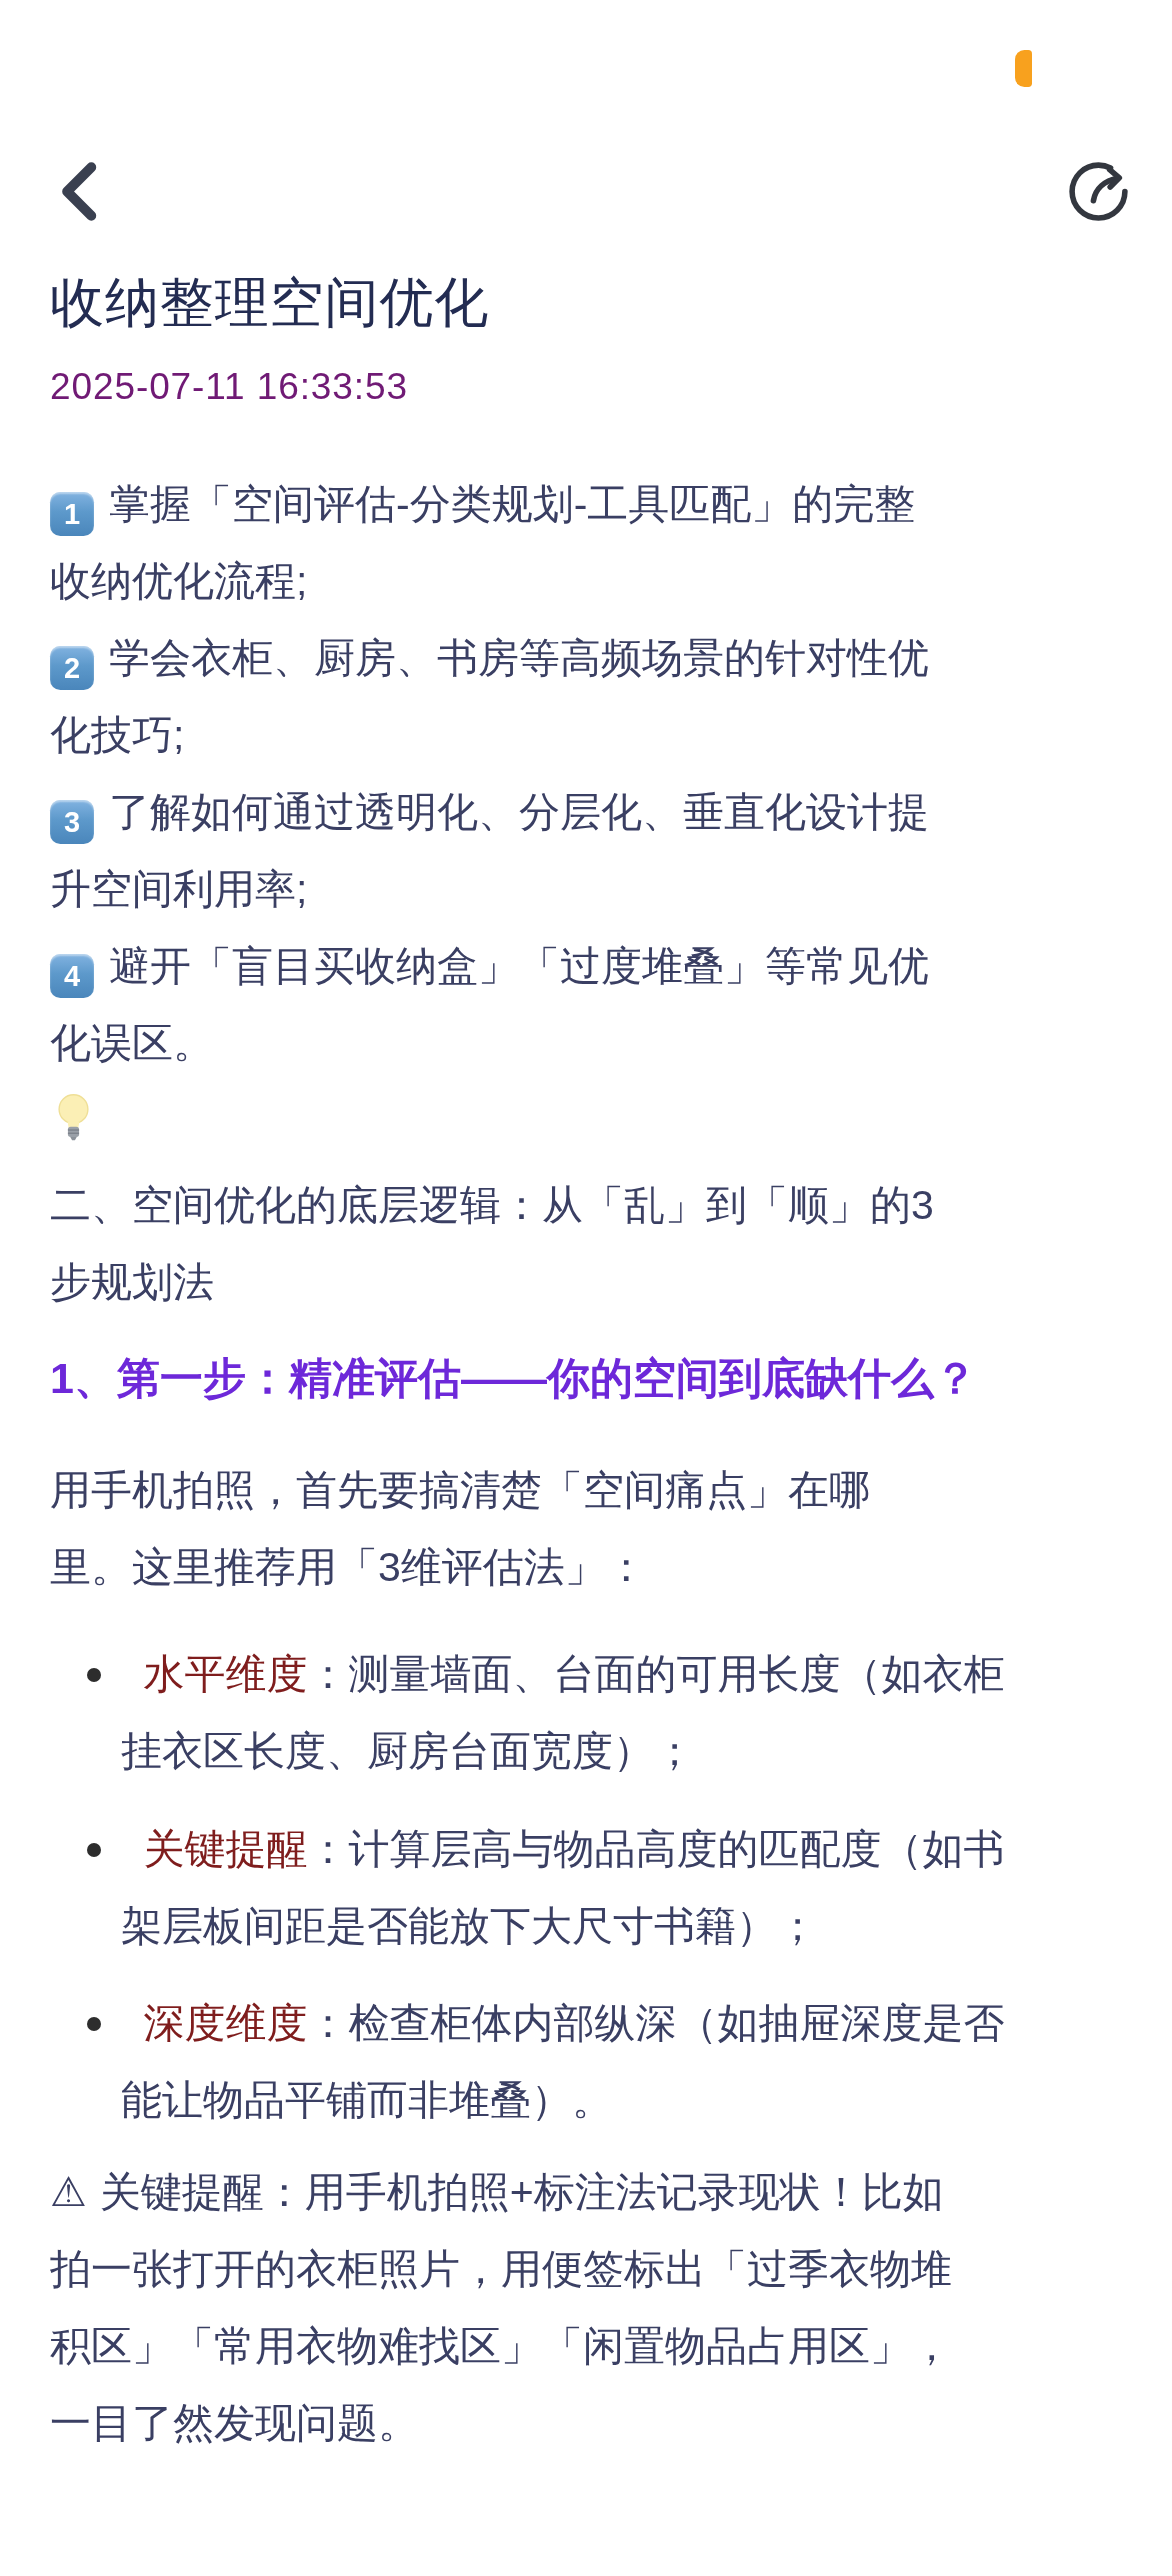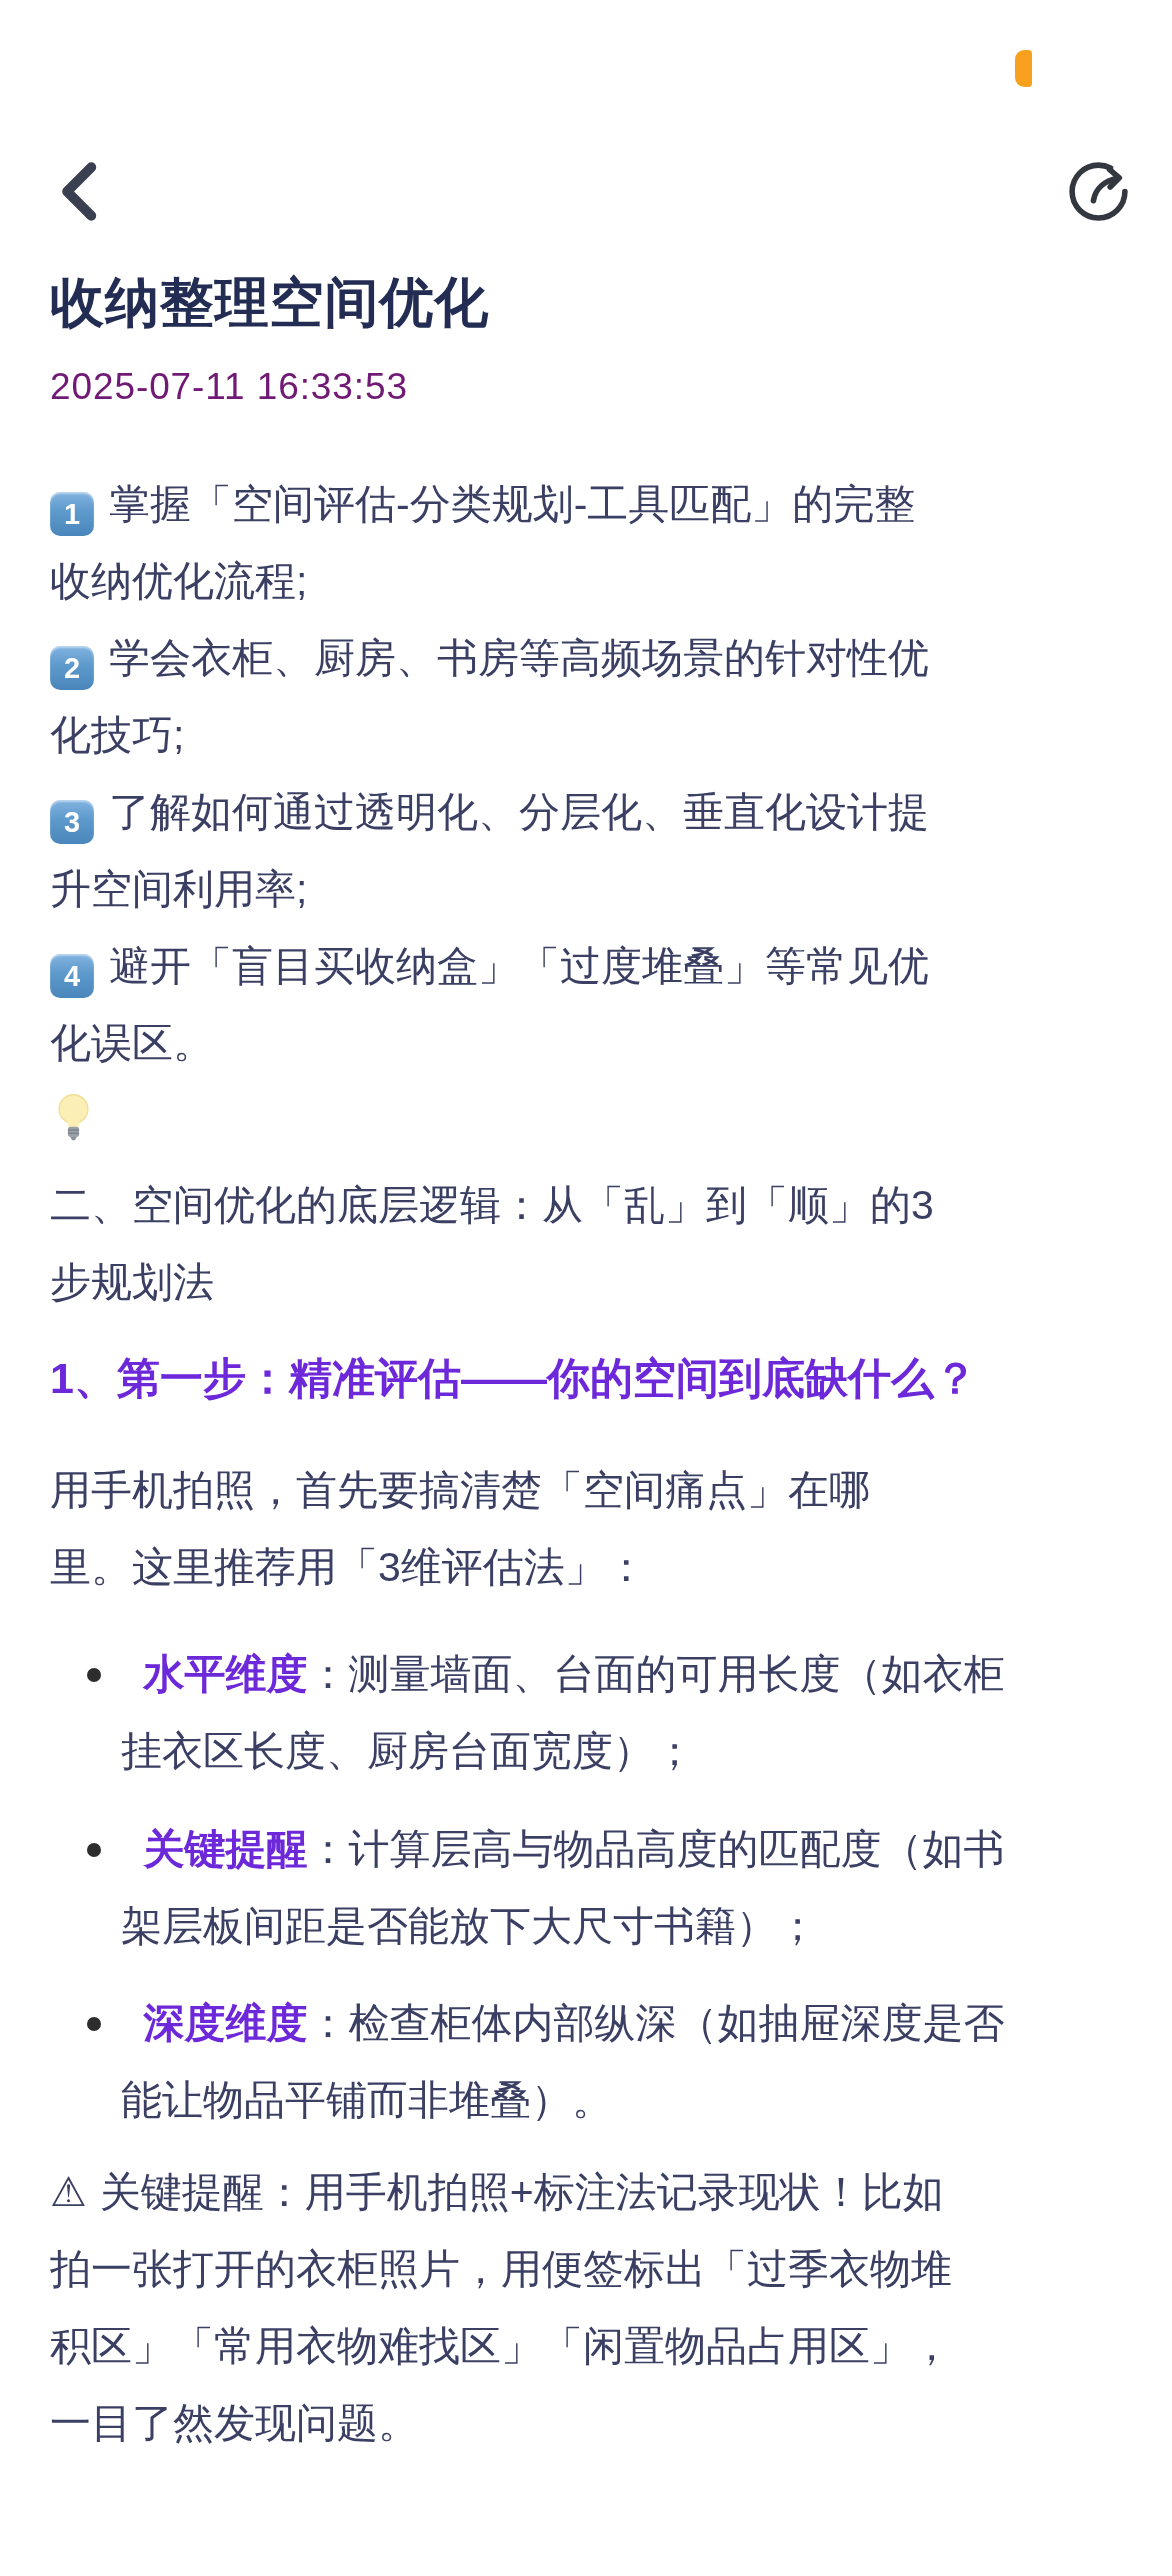--- a/index.html
+++ b/index.html
@@ -17,21 +17,21 @@
   }
 
   
   .back-btn{position:absolute;left:54px;top:157px;width:56px;height:69px;cursor:pointer;}
   .refresh-btn{position:absolute;left:1066px;top:157px;width:65px;height:65px;cursor:pointer;}
 
   
   .content{position:absolute;left:50px;top:269px;width:1071px;}
 
   h1.title{
-    margin:0;font-size:54px;line-height:67px;font-weight:700;
+    margin:0;font-size:54px;line-height:67px;font-weight:400;
     color:#232c52;letter-spacing:0.9px;
   }
   .timestamp{
     margin-top:27px;font-size:37px;line-height:47px;color:#701a75;letter-spacing:0.9px;
   }
 
   .body{margin-top:56px;font-size:41px;line-height:77px;color:#3a3f63;}
   .body p{margin:0;white-space:pre-line;}
 
   .keycap{
@@ -51,21 +51,21 @@
   ul.dims{list-style:none;margin:30px 0 0 0;padding:0;}
   ul.dims li{
     position:relative;padding-left:71px;text-indent:22.4px;margin:0 0 20.5px 0;
     white-space:pre-line;
   }
   ul.dims li:last-child{margin-bottom:0;}
   ul.dims li .dot{
     position:absolute;left:37px;top:32px;width:14px;height:14px;border-radius:50%;
     background:#2d2d2d;text-indent:0;
   }
-  ul.dims .term{font-weight:700;color:#6d28d9;}
+  ul.dims .term{font-weight:400;color:#7f1d1d;}
 
   p.warning{margin-top:15px !important;}
   .warn-glyph{font-family:"DejaVu Sans",sans-serif;margin-right:13px;}
 </style>
 </head>
 <body>
 
 <div class="page">
 
   <div class="status-pill"></div>

